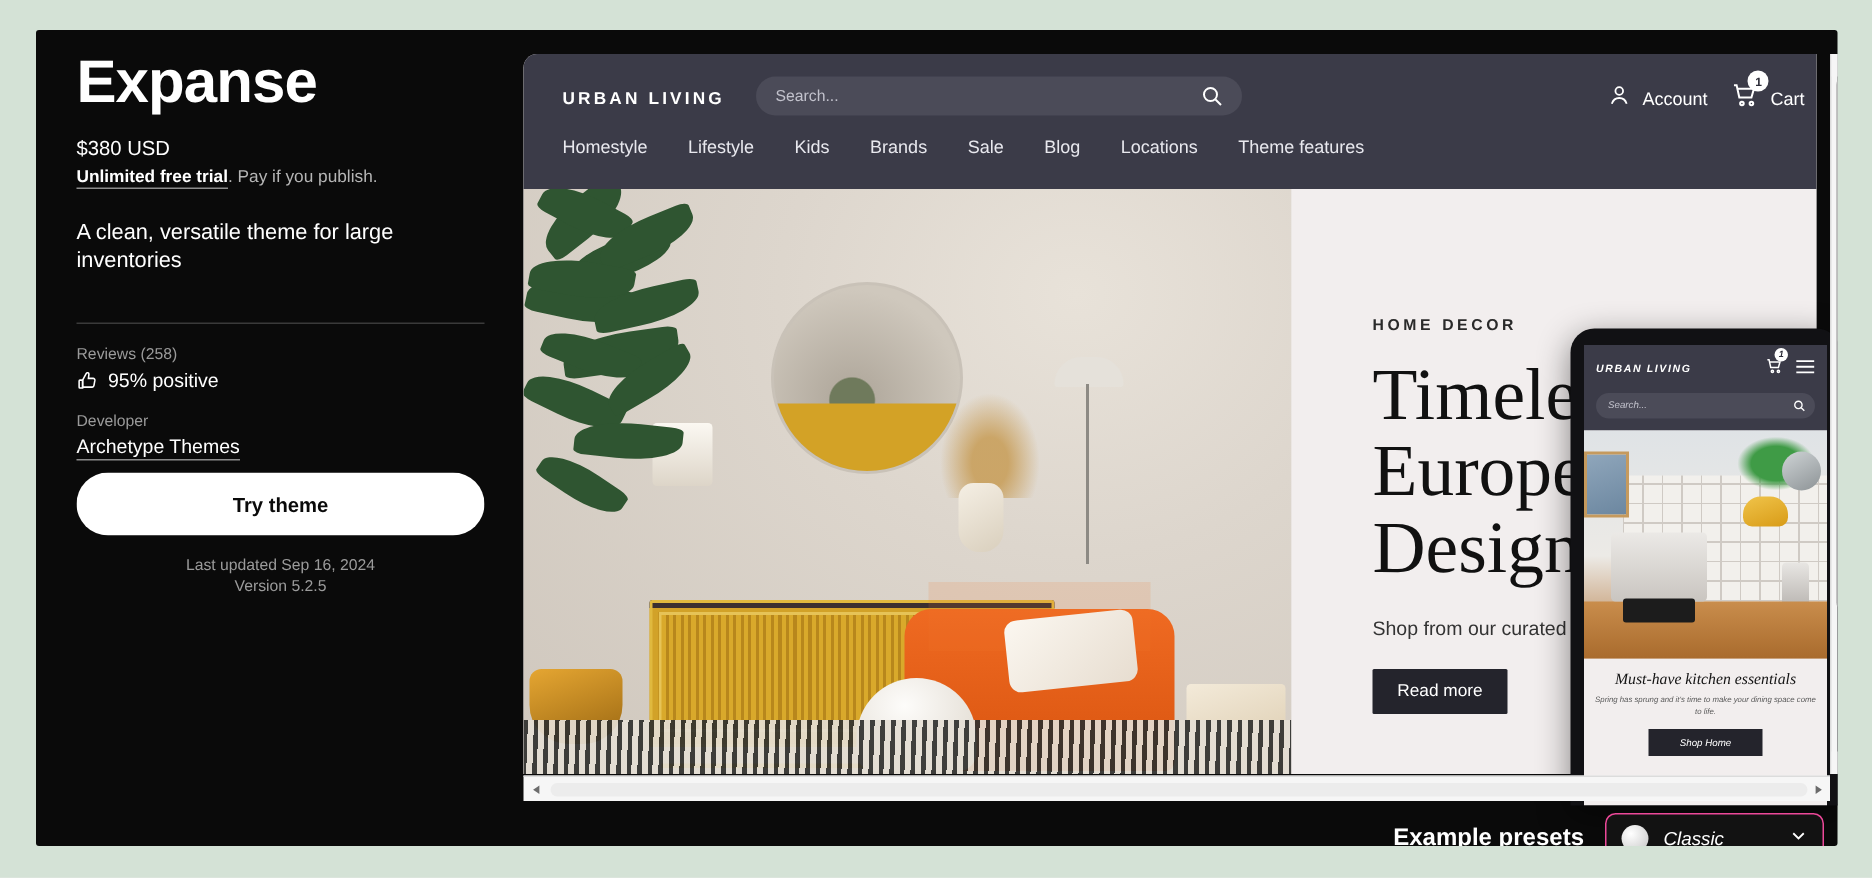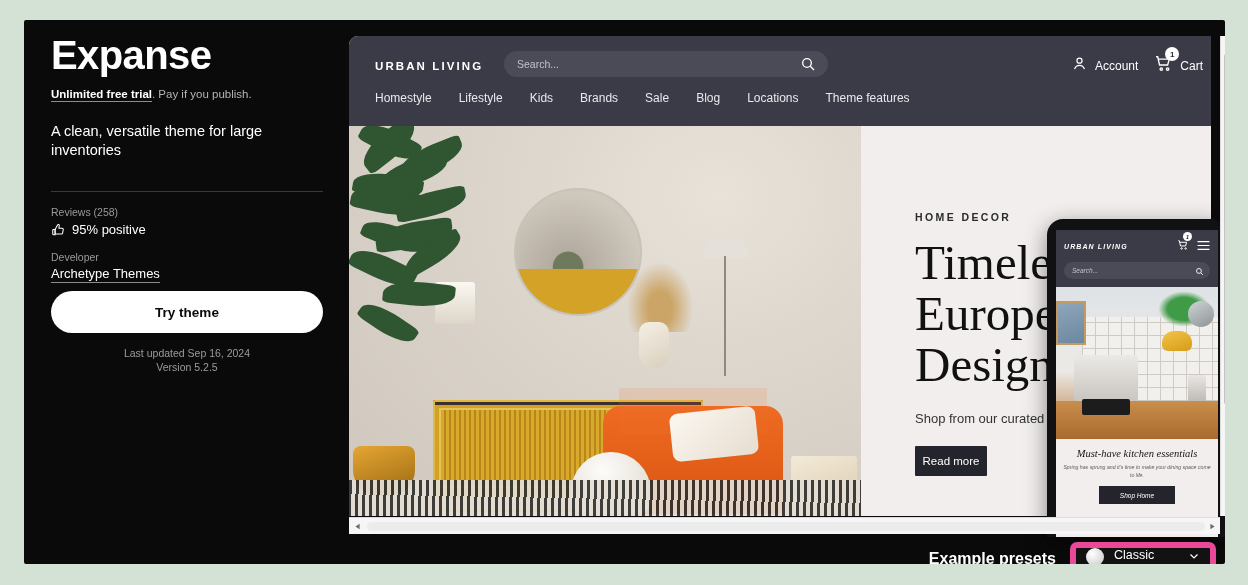--- a/index.html
+++ b/index.html
@@ -99,21 +99,21 @@
   .hero-photo { width: 512px; height: 390px; position: relative; overflow: hidden;
      background: linear-gradient(170deg,#d9d3cb 0%,#ded8d0 40%,#cfc8bf 100%); }
   .hero-copy { flex: 1; background: #f2eeee; position: relative; padding: 85px 0 0 54px; }
   .eyebrow { font-size: 10.5px; letter-spacing: 2.4px; color: #2a2a2a; font-weight: 600; }
   .hero-title {
     font-family: "Liberation Serif", serif; font-size: 49px; line-height: 51px;
     color: #111; margin-top: 14px; font-weight: 400;
   }
   .hero-sub { font-size: 13px; color: #333; line-height: 19px; margin-top: 19px; max-width: 250px; }
   .read-more {
-    margin-top: 18px; width: 72px; height: 30px; background: #24242c; color: #fff;
+    margin-top: 18px; width: 90px; height: 30px; background: #24242c; color: #fff;
     font-size: 11.5px; display: flex; align-items: center; justify-content: center;
     cursor: pointer; border-radius: 1px;
   }
 
   
   .ph-wall { position: absolute; inset: 0; background:
       radial-gradient(ellipse at 72% 18%, #e8e2d9 0%, #ddd6cd 38%, #cfc7bd 100%); }
   .ph-floor { position:absolute; left:0; bottom:0; width:100%; height:36px;
       background:repeating-linear-gradient(92deg,#30302e 0 3px,#e4ded4 3px 7px); opacity:.92; }
   .ph-credenza { position:absolute; left:84px; bottom:18px; width:270px; height:98px;
@@ -235,36 +235,37 @@
   }
 
   
   .bottombar {
     position: absolute; left: 325px; top: 514px; width: 876px; height: 50px;
     display: flex; align-items: center; justify-content: flex-end; gap: 14px;
     padding-right: 9px;
   }
   .presets-label { font-size: 16px; color: #ffffff; font-weight: 700; }
   .preset-select {
-    width: 146px; height: 34px; border: 6px solid #ec4899; border-radius: 7px;
-    background: #121212; display: flex; padding: 0 10px;
-    gap: 10px; cursor: pointer;
+    width: 146px; height: 34px; border: 1px solid #ec4899; border-radius: 7px;
+    background: #121212; display: flex; align-items: center; padding: 0 10px;
+    gap: 10px; cursor: pointer; font-style: italic;
   }
   .swatch { width: 18px; height: 18px; border-radius: 50%;
     background: radial-gradient(circle at 35% 32%, #ffffff 0%, #d6d6d6 70%, #b9b9b9 100%); }
   .preset-val { font-size: 12.5px; color: #ffffff; flex: 1; }
 </style>
 </head>
 <body>
 
 <div id="root">
   <div class="app-card">
 
     <div class="info-panel">
       <div class="theme-title">Expanse</div>
+      <div class="price">$380 USD</div>
       <div class="trial-line">
         <span class="strong">Unlimited free trial</span><span>. Pay if you publish.</span>
       </div>
 
       <div class="tagline">A clean, versatile theme for large inventories</div>
 
       <div class="divider"></div>
 
       <div class="meta-label">Reviews (258)</div>
       <div class="meta-row">

